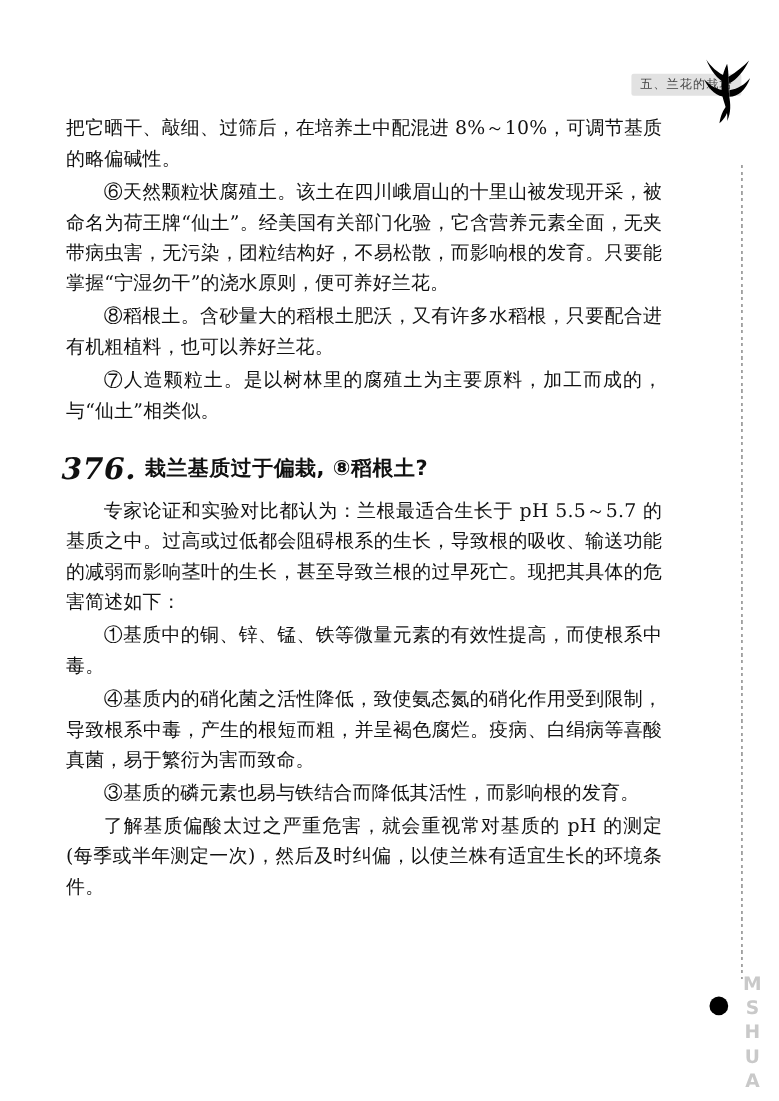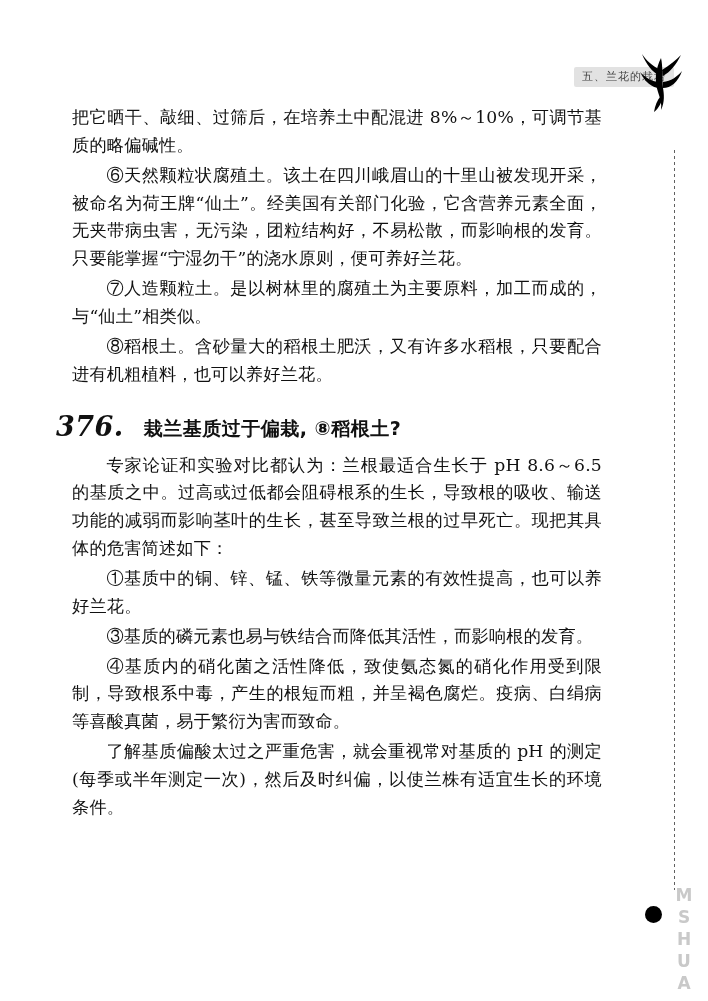--- a/index.html
+++ b/index.html
@@ -88,34 +88,34 @@
   }
 
   
   .content {
     position: absolute;
     left: 56px;
     top: 104px;
     width: 546px;
   }
   p {
-    margin: 0 0 2px 16px;
+    margin: 0 0 2px 4px;
     font-size: 17.2px;
     line-height: 1.62;
     text-align: justify;
     text-justify: inter-ideograph;
     letter-spacing: 0.2px;
   }
   p.indent { text-indent: 2em; }
 
   .qa-heading {
     margin: 22px 0 10px 0;
     display: flex;
-    align-items: flex-end;
-    gap: 20px;
+    align-items: center;
+    gap: 8px;
   }
   .qa-num {
     font-family: "DejaVu Serif", "Liberation Serif", serif;
     font-style: italic;
     font-weight: bold;
     font-size: 27px;
     letter-spacing: 0.5px;
   }
   .qa-title {
     font-family: "DejaVu Sans", "Liberation Sans", sans-serif;
@@ -141,30 +141,30 @@
     <path d="M25 30 C33 29 39 25 44 19 C40 30 33 36 25 36 Z" fill="#000"></path>
     <path d="M23 44 C19 48 17 54 16 60 C21 56 24 50 24 45 Z" fill="#000"></path>
   </svg>
 
   <div class="side-rule"></div>
 
   <div class="content">
 
     <p>把它晒干、敲细、过筛后，在培养土中配混进 8%～10%，可调节基质的略偏碱性。</p>
     <p class="indent">⑥天然颗粒状腐殖土。该土在四川峨眉山的十里山被发现开采，被命名为荷王牌“仙土”。经美国有关部门化验，它含营养元素全面，无夹带病虫害，无污染，团粒结构好，不易松散，而影响根的发育。只要能掌握“宁湿勿干”的浇水原则，便可养好兰花。</p>
+    <p class="indent">⑧稻根土。含砂量大的稻根土肥沃，又有许多水稻根，只要配合进有机粗植料，也可以养好兰花。</p>
     <p class="indent">⑦人造颗粒土。是以树林里的腐殖土为主要原料，加工而成的，与“仙土”相类似。</p>
-    <p class="indent">⑧稻根土。含砂量大的稻根土肥沃，又有许多水稻根，只要配合进有机粗植料，也可以养好兰花。</p>
 
     <div class="qa-heading">
       <span class="qa-num">376.</span>
       <span class="qa-title">栽兰基质过于偏栽, ⑧稻根土?</span>
     </div>
 
-    <p class="indent">专家论证和实验对比都认为：兰根最适合生长于 pH 8.6～6.5 的基质之中。过高或过低都会阻碍根系的生长，导致根的吸收、输送功能的减弱而影响茎叶的生长，甚至导致兰根的过早死亡。现把其具体的危害简述如下：</p>
-    <p class="indent">①基质中的铜、锌、锰、铁等微量元素的有效性提高，也可以养好兰花。</p>
+    <p class="indent">专家论证和实验对比都认为：兰根最适合生长于 pH 5.5～5.7 的基质之中。过高或过低都会阻碍根系的生长，导致根的吸收、输送功能的减弱而影响茎叶的生长，甚至导致兰根的过早死亡。现把其具体的危害简述如下：</p>
+    <p class="indent">①基质中的铜、锌、锰、铁等微量元素的有效性提高，而使根系中毒。</p>
+    <p class="indent">④基质内的硝化菌之活性降低，致使氨态氮的硝化作用受到限制，导致根系中毒，产生的根短而粗，并呈褐色腐烂。疫病、白绢病等喜酸真菌，易于繁衍为害而致命。</p>
     <p class="indent">③基质的磷元素也易与铁结合而降低其活性，而影响根的发育。</p>
-    <p class="indent">④基质内的硝化菌之活性降低，致使氨态氮的硝化作用受到限制，导致根系中毒，产生的根短而粗，并呈褐色腐烂。疫病、白绢病等喜酸真菌，易于繁衍为害而致命。</p>
     <p class="indent">了解基质偏酸太过之严重危害，就会重视常对基质的 pH 的测定(每季或半年测定一次)，然后及时纠偏，以使兰株有适宜生长的环境条件。</p>
   </div>
 
   <div class="dot-mark"></div>
   <div class="vert-brand">MSHUA</div>
 </div>
 
 </body></html>

